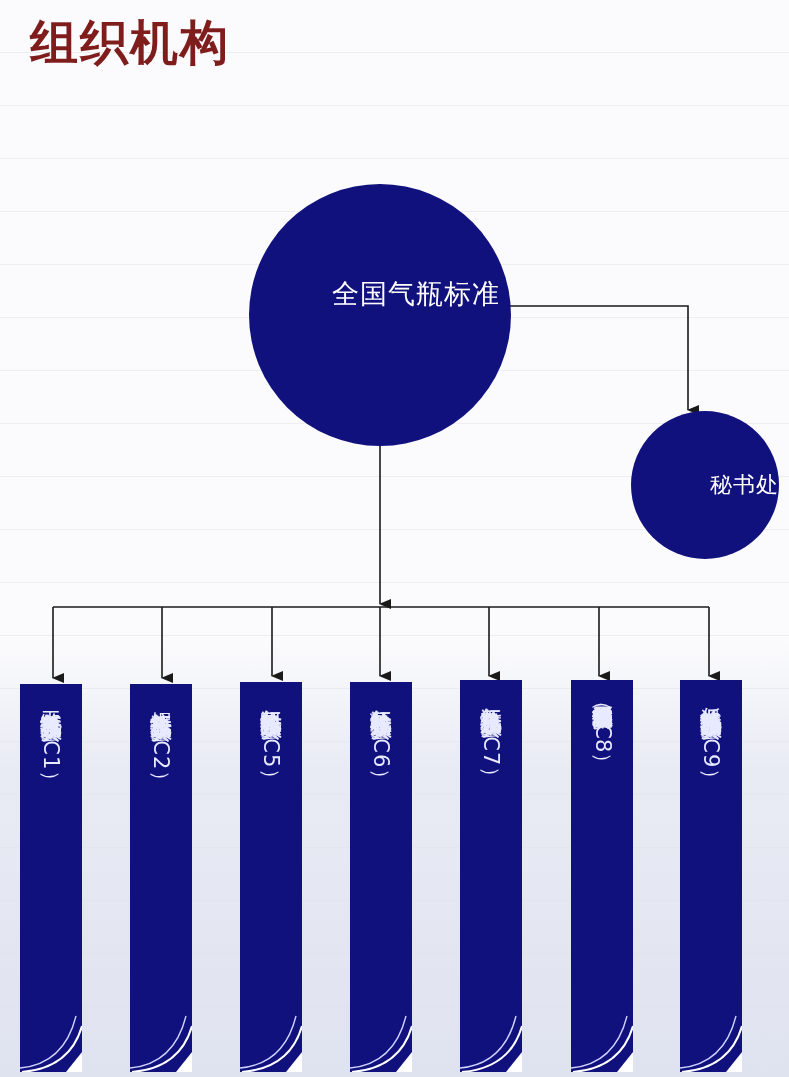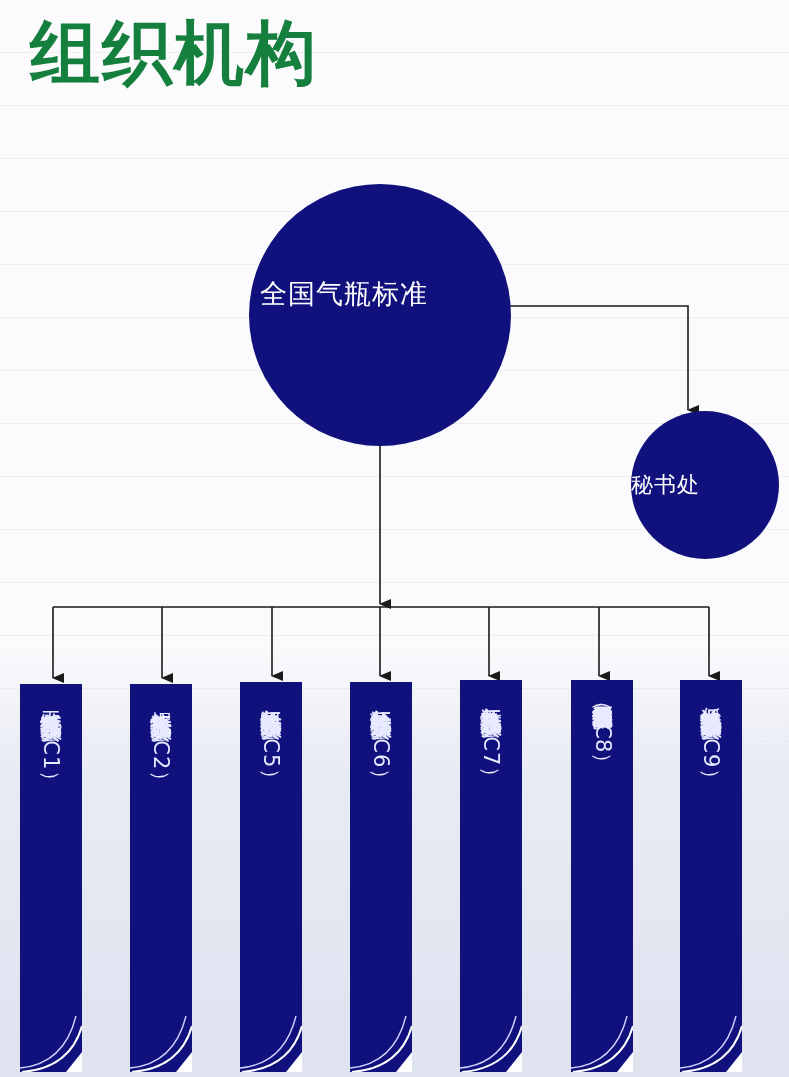--- a/index.html
+++ b/index.html
@@ -14,26 +14,26 @@
         repeating-linear-gradient(180deg, transparent 0, transparent 52px, rgba(0,0,0,0.05) 52px, rgba(0,0,0,0.05) 53px);
       pointer-events: none;
     }
     .bg-lower {
       position: absolute; left: 0; top: 640px; width: 789px; height: 437px;
       background: linear-gradient(180deg, rgba(225,228,240,0) 0%, rgba(225,228,240,0.7) 30%, rgba(220,224,238,0.9) 100%);
     }
     .title {
       position: absolute; left: 30px; top: 18px;
       font-family: "DejaVu Serif", serif; font-weight: 900;
-      font-size: 70px; letter-spacing: 2px; color: #15803d; line-height: 1;
+      font-size: 48px; letter-spacing: 2px; color: #7f1d1d; line-height: 1;
     }
     .circle {
       position: absolute; border-radius: 50%;
       background: #11117e; color: #ffffff;
-      display: flex; align-items: center; justify-content: flex-start; text-align: center;
+      display: flex; align-items: center; justify-content: flex-end; text-align: center;
     }
     .main-circle { left: 249px; top: 184px; width: 262px; height: 262px; }
     .main-circle .txt { font-size: 27px; line-height: 40px; width: 190px; margin-top: -42px; letter-spacing: 1px; }
     .sec-circle { left: 631px; top: 411px; width: 148px; height: 148px; }
     .sec-circle .txt { font-size: 22px; letter-spacing: 1px; }
     svg.lines { position: absolute; left: 0; top: 0; }
     .box {
       position: absolute; width: 62px; top: 680px; height: 392px;
       background: #11117e; overflow: hidden;
       display: flex; flex-direction: column; align-items: center;

